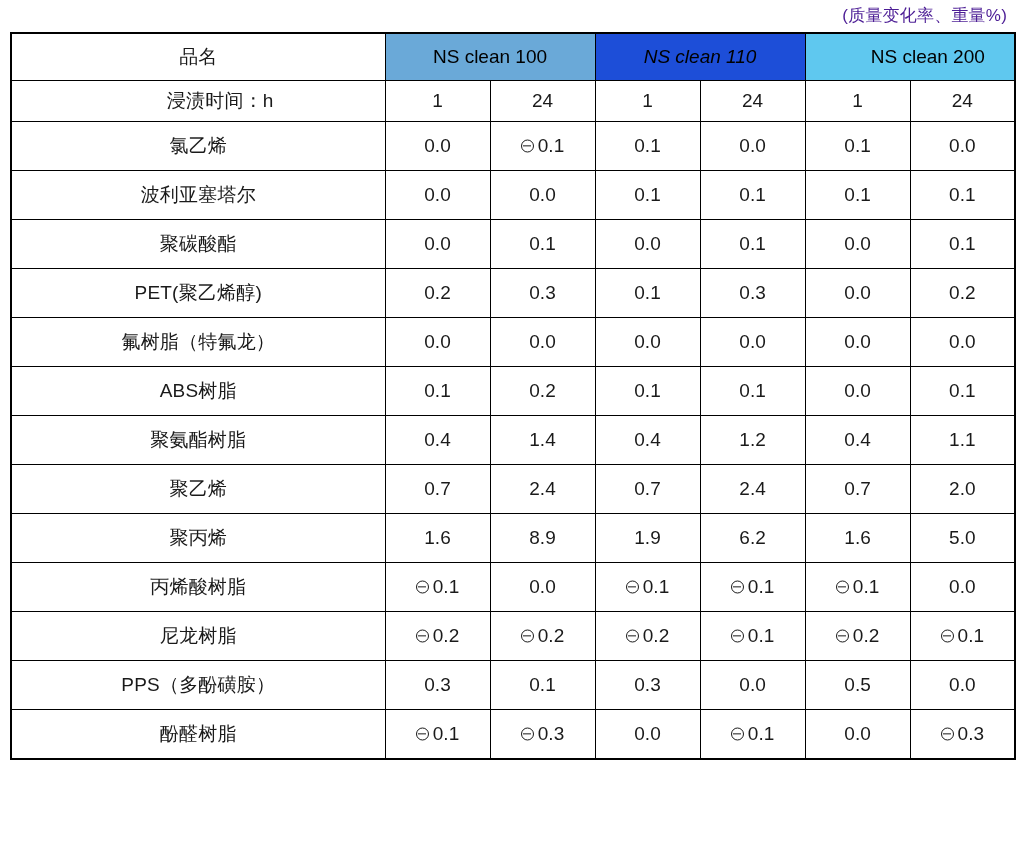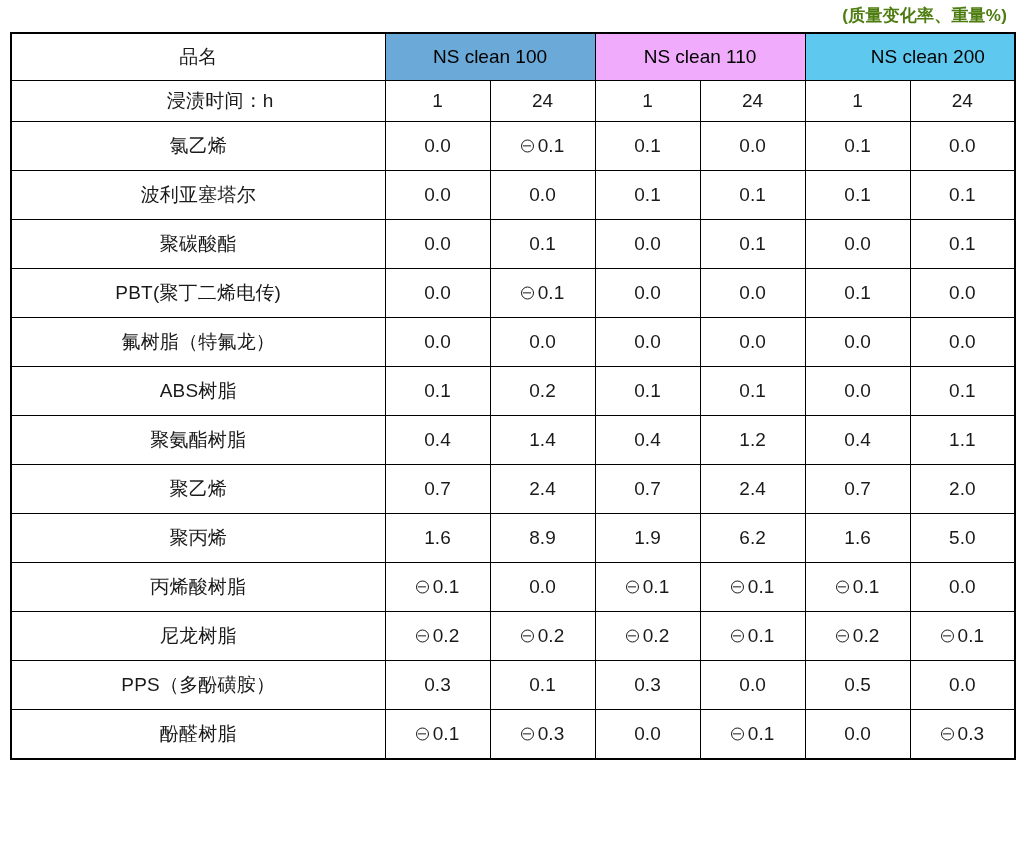--- a/index.html
+++ b/index.html
@@ -19,22 +19,21 @@
     width: 1029px;
     height: 860px;
     box-sizing: border-box;
     padding: 0 10px;
   }
   .unit-note {
     text-align: right;
     font-size: 17px;
     padding: 4px 12px 5px 0;
     letter-spacing: 0.2px;
-    color: #4d7c0f;
-    font-weight: bold;
+    color: #4c1d95;
   }
   table.compat {
     border-collapse: collapse;
     width: 928px;
     table-layout: fixed;
     border: 2px solid #000;
   }
   table.compat td, table.compat th {
     border: 1px solid #000;
     font-weight: normal;
@@ -114,21 +113,21 @@
         <col class="c-val">
       <col class="c-val">
         <col class="c-val">
       <col class="c-val">
         <col class="c-val">
     </colgroup>
     <thead>
       <tr>
         <th class="hdr-name" rowspan="1">品名</th>
         <th class="hdr-prod p100" colspan="2" style="background: rgb(106, 169, 216);">NS clean 100</th>
-        <th class="hdr-prod p110" colspan="2" style="background: #f0abfc;">NS clean 110</th>
+        <th class="hdr-prod p110" colspan="2" style="background: #1d4ed8; font-style: italic;">NS clean 110</th>
         <th class="hdr-prod p200" colspan="2" style="background: rgb(95, 200, 239); padding-left: 36px;">NS clean 200</th>
       </tr>
     </thead>
     <tbody>
       <tr class="time-row">
         <td class="rowlabel">浸渍时间：h</td>
         <td>1</td>
         <td>24</td>
         <td>1</td>
         <td>24</td>
@@ -157,27 +156,27 @@
         <tr class="body-row">
           <td class="rowlabel">聚碳酸酯</td>
           <td>0.0</td>
           <td>0.1</td>
           <td>0.0</td>
           <td>0.1</td>
           <td>0.0</td>
           <td>0.1</td>
         </tr>
         <tr class="body-row">
-          <td class="rowlabel">PBT(聚丁二烯电传)</td>
-          <td>0.0</td>
-          <td><span class="neg">0.1</span></td>
-          <td>0.0</td>
-          <td>0.0</td>
-          <td>0.1</td>
-          <td>0.0</td>
+          <td class="rowlabel">PET(聚乙烯醇)</td>
+          <td>0.2</td>
+          <td>0.3</td>
+          <td>0.1</td>
+          <td>0.3</td>
+          <td>0.0</td>
+          <td>0.2</td>
         </tr>
         <tr class="body-row">
           <td class="rowlabel">氟树脂（特氟龙）</td>
           <td>0.0</td>
           <td>0.0</td>
           <td>0.0</td>
           <td>0.0</td>
           <td>0.0</td>
           <td>0.0</td>
         </tr>

